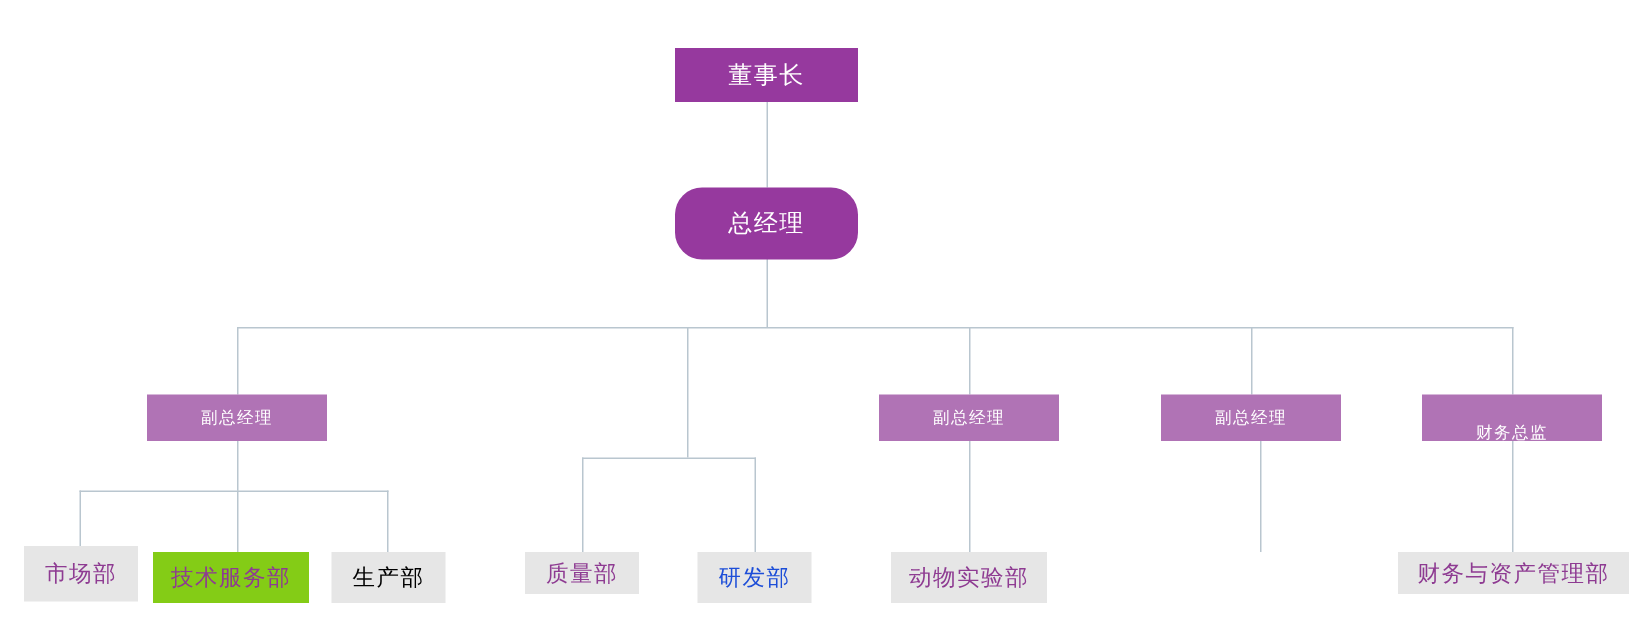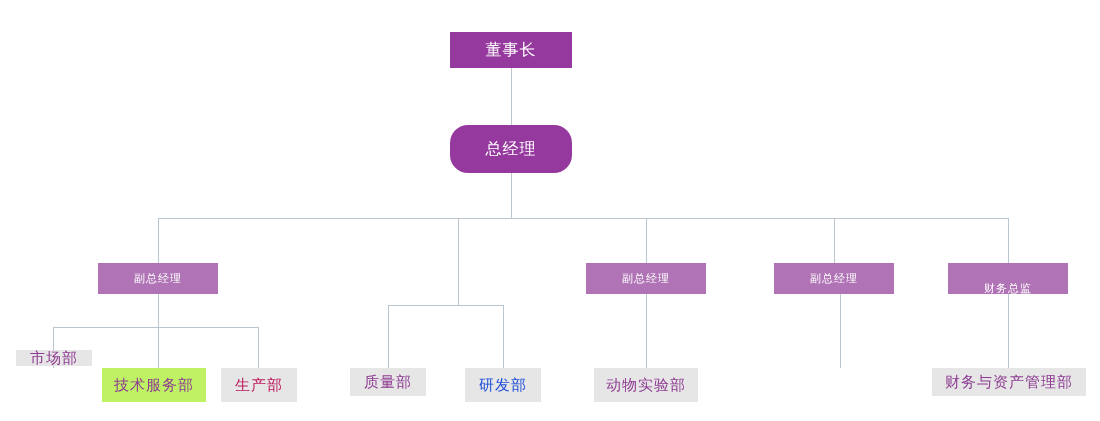--- a/index.html
+++ b/index.html
@@ -103,27 +103,27 @@
     </div>
     <div class="node level-vp" style="left: 586px; top: 263px; width: 120px; height: 31px; background: rgb(176, 115, 181); color: rgb(255, 255, 255);">
       <span class="node-label">副总经理</span>
     </div>
     <div class="node level-vp" style="left: 774px; top: 263px; width: 120px; height: 31px; background: rgb(176, 115, 181); color: rgb(255, 255, 255);">
       <span class="node-label">副总经理</span>
     </div>
     <div class="node level-vp" style="left: 948px; top: 263px; width: 120px; height: 31px; background: rgb(176, 115, 181); color: rgb(255, 255, 255); align-items: flex-end;">
       <span class="node-label">财务总监</span>
     </div>
-    <div class="node level-dept" style="left: 16px; top: 350px; width: 76px; height: 16px; background: rgb(230, 230, 230); color: rgb(142, 59, 146);">
+    <div class="node level-dept" style="left: 16px; top: 364px; width: 76px; height: 37px; background: rgb(230, 230, 230); color: rgb(142, 59, 146);">
       <span class="node-label">市场部</span>
     </div>
-    <div class="node level-dept" style="left: 102px; top: 368px; width: 104px; height: 34px; background: #bef264; color: rgb(142, 59, 146);">
+    <div class="node level-dept" style="left: 102px; top: 368px; width: 104px; height: 34px; background: #84cc16; color: rgb(142, 59, 146);">
       <span class="node-label">技术服务部</span>
     </div>
-    <div class="node level-dept" style="left: 221px; top: 368px; width: 76px; height: 34px; background: rgb(230, 230, 230); color: #be185d;">
+    <div class="node level-dept" style="left: 221px; top: 368px; width: 76px; height: 34px; background: rgb(230, 230, 230); color: #000000;">
       <span class="node-label">生产部</span>
     </div>
     <div class="node level-dept" style="left: 350px; top: 368px; width: 76px; height: 28px; background: rgb(230, 230, 230); color: rgb(142, 59, 146);">
       <span class="node-label">质量部</span>
     </div>
     <div class="node level-dept" style="left: 465px; top: 368px; width: 76px; height: 34px; background: rgb(230, 230, 230); color: #1d4ed8;">
       <span class="node-label">研发部</span>
     </div>
     <div class="node level-dept" style="left: 594px; top: 368px; width: 104px; height: 34px; background: rgb(230, 230, 230); color: rgb(142, 59, 146); text-align: center;">
       <span class="node-label">动物实验部</span>

